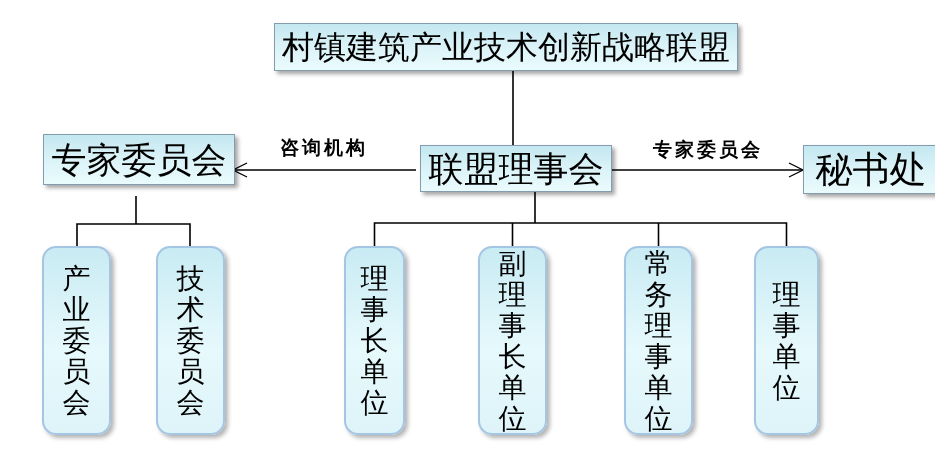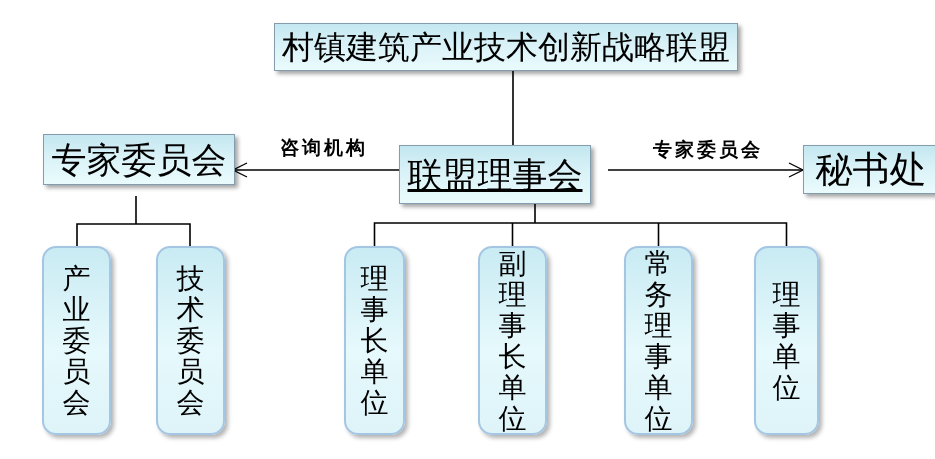--- a/index.html
+++ b/index.html
@@ -56,21 +56,21 @@
     font-family:"Liberation Serif","DejaVu Serif",serif;
     font-weight:bold;
     font-size:19px;
     letter-spacing:3px;
     text-align:center;
     white-space:nowrap;
     line-height:1;
   }
   #box-title   {left:258px;top:23px;width:464px;height:48px;font-size:32px;}
   #box-expert  {left:27px; top:134px;width:192px;height:51px;font-size:35px;}
-  #box-council {left:383px;top:145px;width:192px;height:59px;font-size:35px;text-decoration:underline;}
+  #box-council {left:404px;top:145px;width:192px;height:47px;font-size:35px;}
   #box-secretariat{left:787px;top:145px;width:136px;height:49px;font-size:37px;}
   #label-advisory {left:252px;width:112px;font-family:Liberation Mono, monospace;}
   #label-executive{left:636px;width:112px;}
   #vbox-industry {left:26px; width:69px;}
   #vbox-tech     {left:140px;width:69px;}
   #vbox-chairman {left:328px;width:61px;}
   #vbox-vice     {left:462px;width:69px;}
   #vbox-executive{left:608px;width:69px;}
   #vbox-director {left:738px;width:65px;}
 </style>

